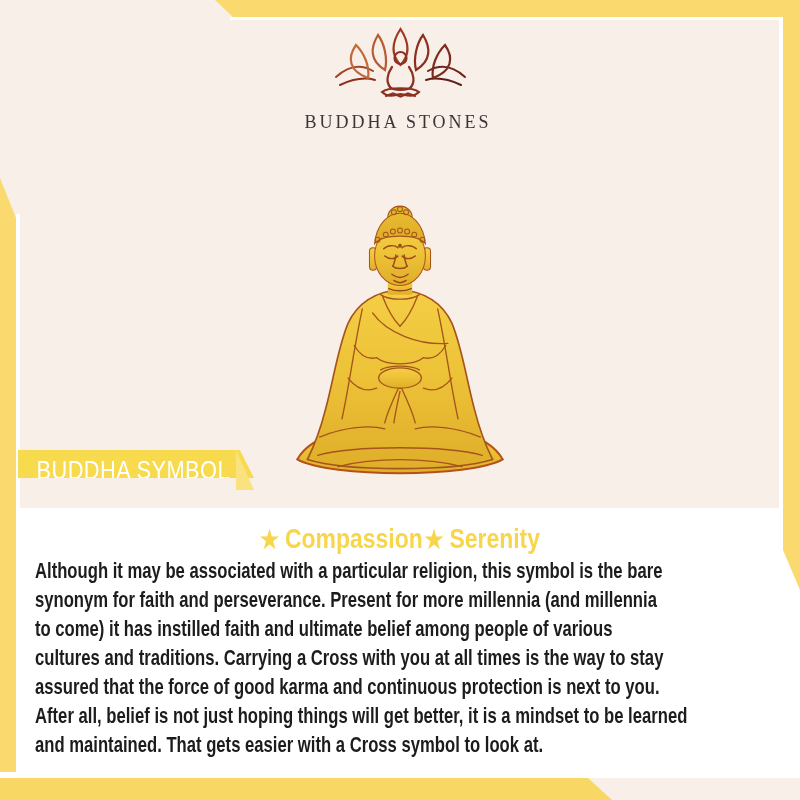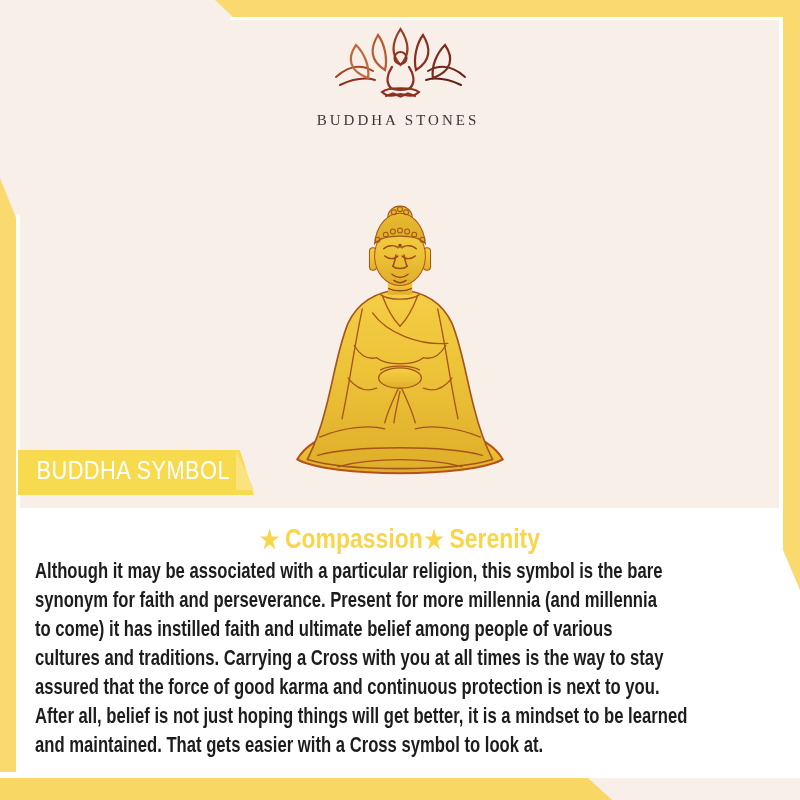--- a/index.html
+++ b/index.html
@@ -11,38 +11,38 @@
   
   .content-white{
     position:absolute;left:0;top:508px;width:800px;height:270px;
     background:#ffffff;
   }
   .deco-svg{position:absolute;left:0;top:0;width:800px;height:800px;pointer-events:none;}
   
   .logo{position:absolute;left:330px;top:26px;width:141px;height:80px;}
   .brand-name{
     position:absolute;left:0;top:112px;width:796px;text-align:center;
-    font-family:"Liberation Serif", serif;font-size:15px;letter-spacing:3px;
+    font-family:"Liberation Serif", serif;font-size:18px;letter-spacing:3px;
     color:#3c3437;font-weight:500;
   }
   .title-bar{
     position:absolute;left:165px;top:146px;width:470px;height:50px;
     background:#fdfaf7;
   }
   .title-text{
     width:470px;height:50px;line-height:50px;text-align:center;
     font-size:35px;font-weight:700;color:#fbd94a;
     transform:scaleX(.85);transform-origin:center;
     white-space:nowrap;
   }
   
   .statue{position:absolute;left:283px;top:203px;width:234px;height:285px;}
   
   .badge{
-    position:absolute;left:18px;top:450px;width:236px;height:45px;
+    position:absolute;left:18px;top:450px;width:236px;height:28px;
     background:#f7da4e;
     clip-path:polygon(0 0,94% 0,100% 100%,0 100%);
   }
   .badge-tip{
     position:absolute;left:236px;top:450px;width:18px;height:40px;
     background:#fae27e;
     clip-path:polygon(0 0,100% 100%,0 100%);
   }
   .badge-label{
     display:block;height:40px;line-height:40px;padding-left:22px;

